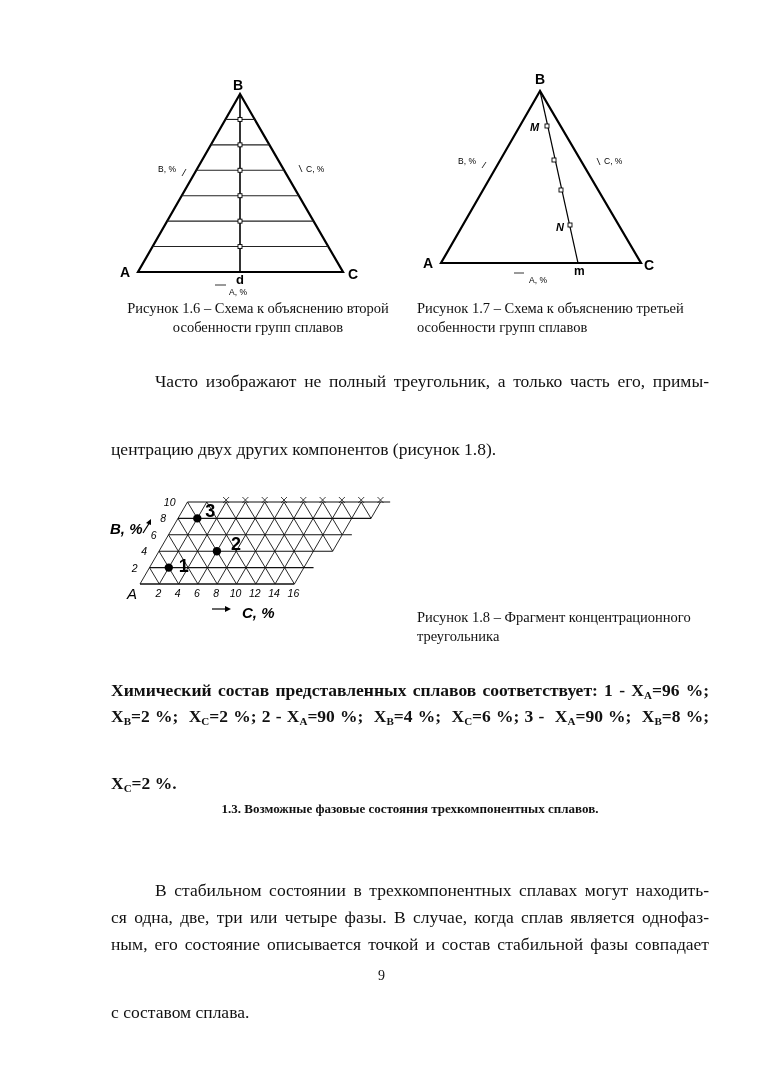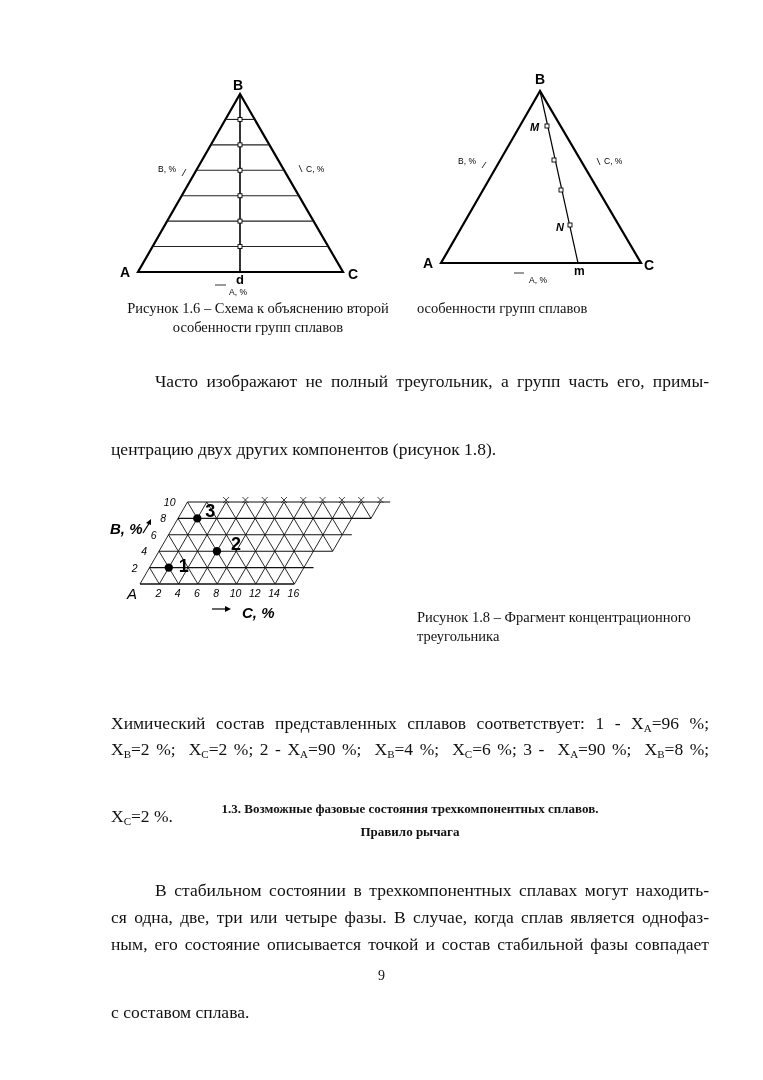--- a/index.html
+++ b/index.html
@@ -226,41 +226,41 @@
     <polygon points="231,609 225,606 225,612" fill="#000"></polygon>
     <text x="242" y="618" font-size="15" font-weight="bold" font-style="italic">C, %</text>
   </g>
 </svg>
 
 <div class="caption" style="left:115px; top:299px; width:286px; text-align:center;">
   <div>Рисунок 1.6 – Схема к объяснению второй</div>
   <div>особенности групп сплавов</div>
 </div>
 <div class="caption" style="left:417px; top:299px; width:300px;">
+  <div>Рисунок 1.7 – Схема к объяснению третьей</div>
   <div>особенности групп сплавов</div>
 </div>
 <div class="caption" style="left:417px; top:608px; width:300px;">
   <div>Рисунок 1.8 – Фрагмент концентрационного</div>
   <div>треугольника</div>
 </div>
 
 <div class="para" style="top:368px;">
-  <span class="line indent">Часто изображают не полный треугольник, а групп часть его, примы-</span>
+  <span class="line indent">Часто изображают не полный треугольник, а только часть его, примы-</span>
   <span class="line last">центрацию двух других компонентов (рисунок 1.8).</span>
 </div>
 
-<div class="para" style="top:710px; line-height:26px;">
+<div class="para" style="top:677px; line-height:26px;font-weight:bold;">
   <span class="line">Химический состав представленных сплавов соответствует: <span>1</span> - X<sub>A</sub>=<span>96 %</span>;</span>
   <span class="line">X<sub>B</sub>=<span>2 %</span>;&nbsp; X<sub>C</sub>=<span>2 %</span>; <span>2</span> - X<sub>A</sub>=<span>90 %</span>;&nbsp; X<sub>B</sub>=<span>4 %</span>;&nbsp; X<sub>C</sub>=<span>6 %</span>; <span>3</span> -&nbsp; X<sub>A</sub>=<span>90 %</span>;&nbsp; X<sub>B</sub>=<span>8 %</span>;</span>
   <span class="line last">X<sub>C</sub>=<span>2 %</span>.</span>
 </div>
 
 <div class="heading" style="top:797px;">
   <div>1.3. Возможные фазовые состояния трехкомпонентных сплавов.</div>
-  <div>Правило рычага</div>
 </div>
 
 <div class="para" style="top:877px;">
   <span class="line indent">В стабильном состоянии в трехкомпонентных сплавах могут находить-</span>
   <span class="line">ся одна, две, три или четыре фазы. В случае, когда сплав является однофаз-</span>
   <span class="line">ным, его состояние описывается точкой и состав стабильной фазы совпадает</span>
   <span class="line last">с составом сплава.</span>
 </div>
 
 <div class="pagenum">9</div>

